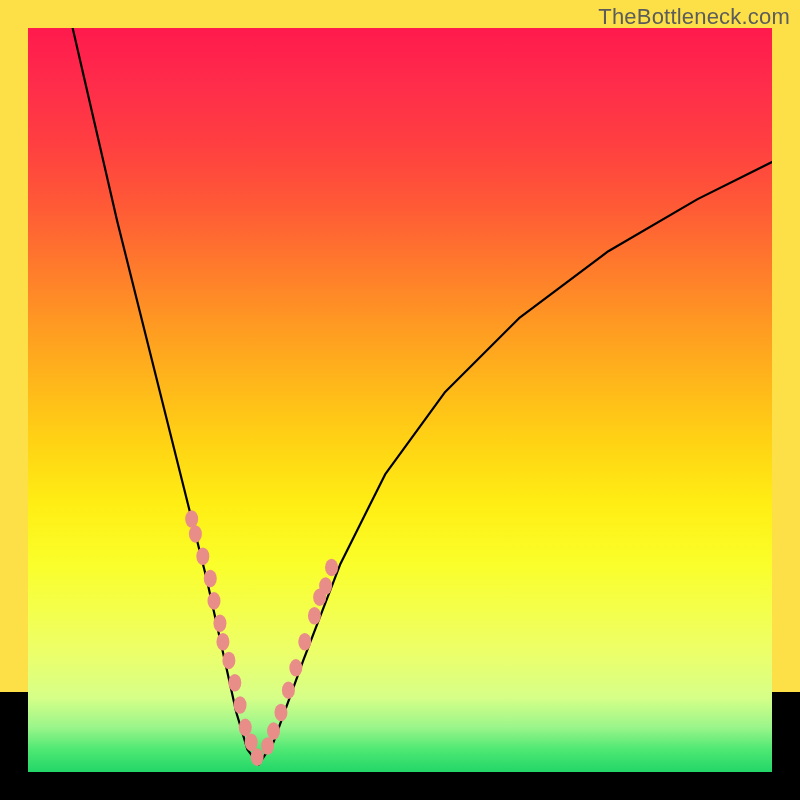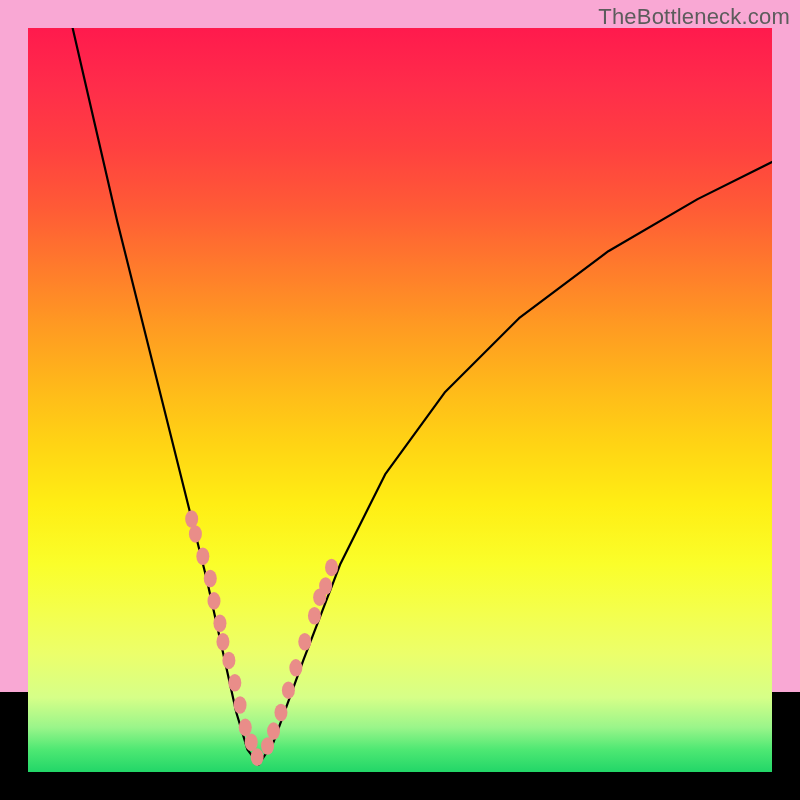--- a/index.html
+++ b/index.html
@@ -10,21 +10,21 @@
     overflow: hidden;
     background: #000;
     font-family: Arial, Helvetica, sans-serif;
   }
   .frame {
     position: absolute;
     top: 0;
     left: 0;
     width: 800px;
     height: 692px;
-    background: #f9a8d4;
+    background: #fde047;
   }
   .plot-area {
     position: absolute;
     top: 28px;
     left: 28px;
     width: 744px;
     height: 744px;
     overflow: hidden;
   }
   .gradient-bg {

